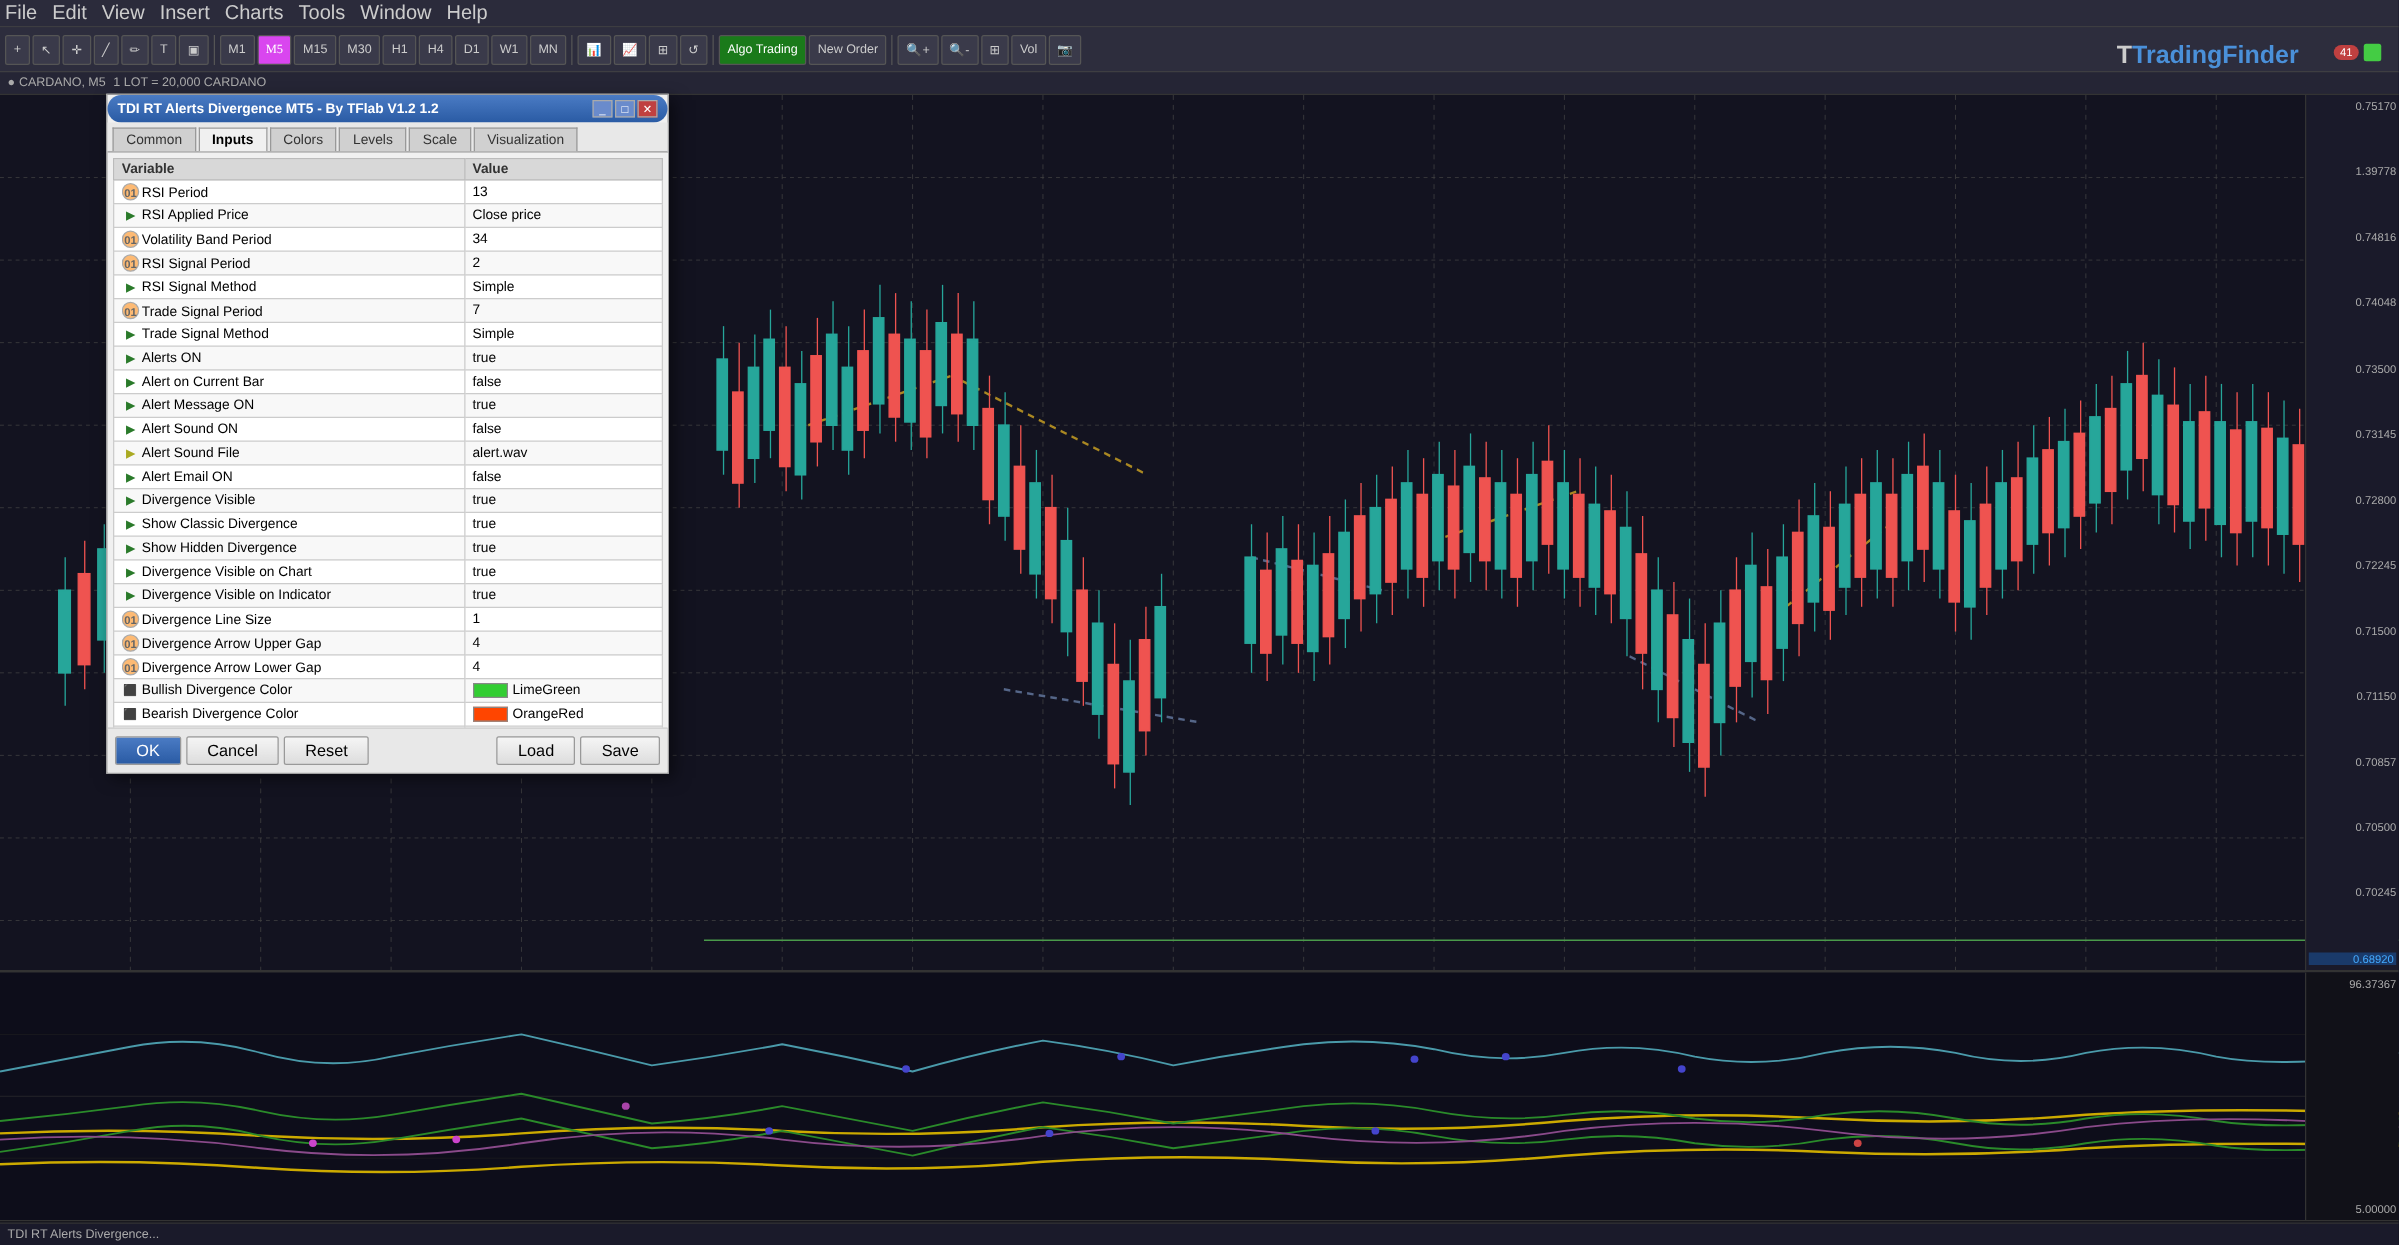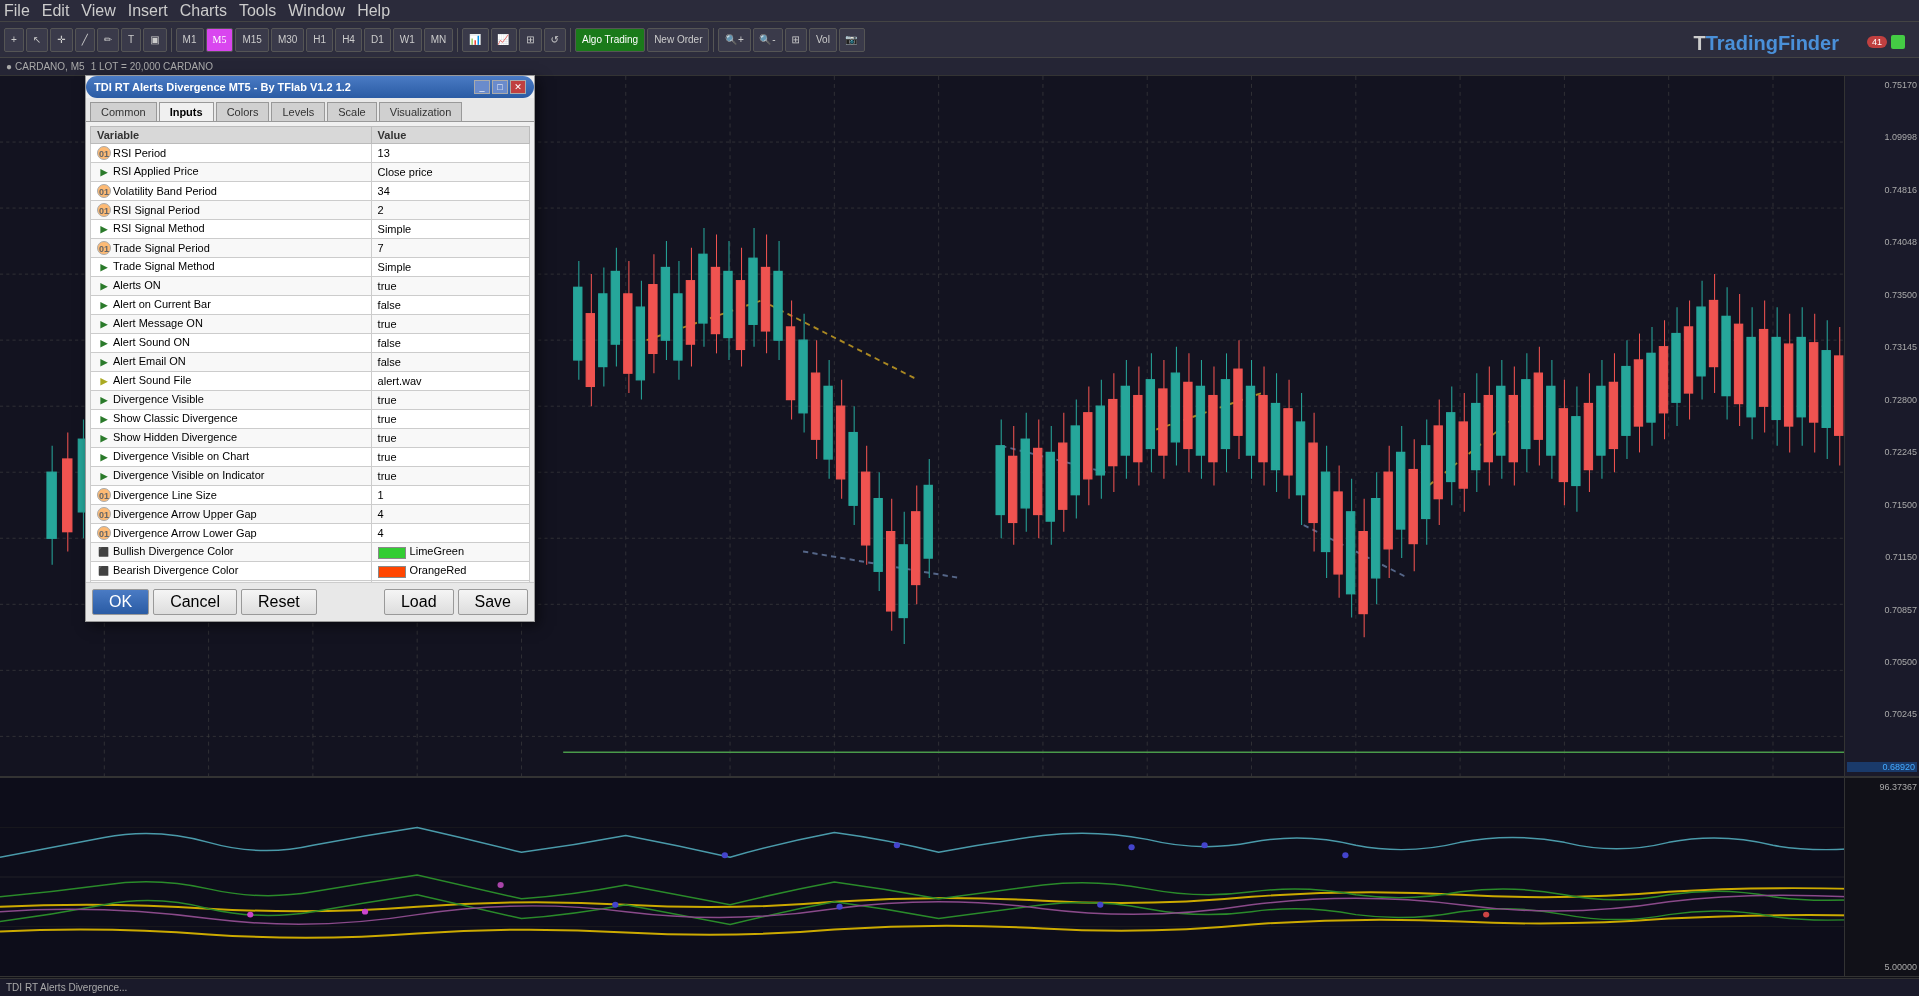--- a/index.html
+++ b/index.html
@@ -61,21 +61,21 @@
     #params-table td { border: 1px solid #ccc; padding: 2px 6px; background: #fff; }
     #params-table tr:nth-child(even) td { background: #f8f8f8; }
     .row-icon { width: 14px; height: 14px; display: inline-block; border-radius: 50%; font-size: 9px; text-align: center; line-height: 14px; font-weight: bold; margin-right: 2px; }
     .icon-01 { background: #fdba74; color: #666; border: 1px solid #aaa; }
     .color-swatch { display: inline-block; width: 28px; height: 12px; border: 1px solid #888; vertical-align: middle; margin-right: 4px; }
 
     
     #dialog-footer { background: #e8e8e8; padding: 6px; display: flex; justify-content: space-between; align-items: center; border-top: 1px solid #ccc; }
     #dialog-footer-right { display: flex; gap: 4px; }
     #dialog-footer-left { display: flex; gap: 4px; }
-    .dlg-btn { background: linear-gradient(to bottom, #f5f5f5, #ddd); border: 1px solid #999; padding: 3px 16px; font-size: 16px; cursor: pointer; border-radius: 2px; }
+    .dlg-btn { background: linear-gradient(to bottom, #f5f5f5, #ddd); border: 1px solid #999; padding: 3px 16px; font-size: 13px; cursor: pointer; border-radius: 2px; }
     .dlg-btn.primary { background: linear-gradient(to bottom, #4a7bc4, #2a5ba4); color: #fff; }
 
     
     #bottom-bar { position: absolute; bottom: 0; left: 0; right: 0; height: 18px; background: #1a1a2a; border-top: 1px solid #333; display: flex; align-items: center; padding: 0 6px; }
     #bottom-bar span { color: #aaa; font-size: 10px; }
 
     
     #indicator-svg { position: absolute; top: 0; left: 0; width: 100%; height: 100%; }
 
     
@@ -400,21 +400,21 @@
       <line x1="1812" y1="190" x2="1812" y2="298" class="wick-down"></line>
       <rect x="1807" y="212" width="8" height="62" class="candle-down"></rect>
       <line x1="1824" y1="185" x2="1824" y2="292" class="wick-up"></line>
       <rect x="1819" y="208" width="8" height="58" class="candle-up"></rect>
 
       <line x1="540" y1="512" x2="1840" y2="512" stroke="#4a9a4a" stroke-width="1" stroke-dasharray="none"></line>
     </svg>
 
     <div id="price-axis">
       <span>0.75170</span>
-      <span>1.09998</span>
+      <span>1.39778</span>
       <span>0.74816</span>
       <span>0.74048</span>
       <span>0.73500</span>
       <span>0.73145</span>
       <span>0.72800</span>
       <span>0.72245</span>
       <span>0.71500</span>
       <span>0.71150</span>
       <span>0.70857</span>
       <span>0.70500</span>
@@ -564,26 +564,26 @@
         </tr>
         <tr>
           <td><span class="row-icon" style="color:#2a7a2a;">▶</span>Alert Message ON</td>
           <td>true</td>
         </tr>
         <tr>
           <td><span class="row-icon" style="color:#2a7a2a;">▶</span>Alert Sound ON</td>
           <td>false</td>
         </tr>
         <tr>
+          <td><span class="row-icon" style="color:#aaaa22;">▶</span>Alert Sound File</td>
+          <td>alert.wav</td>
+        </tr>
+        <tr>
           <td><span class="row-icon" style="color:#2a7a2a;">▶</span>Alert Email ON</td>
           <td>false</td>
-        </tr>
-        <tr>
-          <td><span class="row-icon" style="color:#aaaa22;">▶</span>Alert Sound File</td>
-          <td>alert.wav</td>
         </tr>
         <tr>
           <td><span class="row-icon" style="color:#2a7a2a;">▶</span>Divergence Visible</td>
           <td>true</td>
         </tr>
         <tr>
           <td><span class="row-icon" style="color:#2a7a2a;">▶</span>Show Classic Divergence</td>
           <td>true</td>
         </tr>
         <tr>

